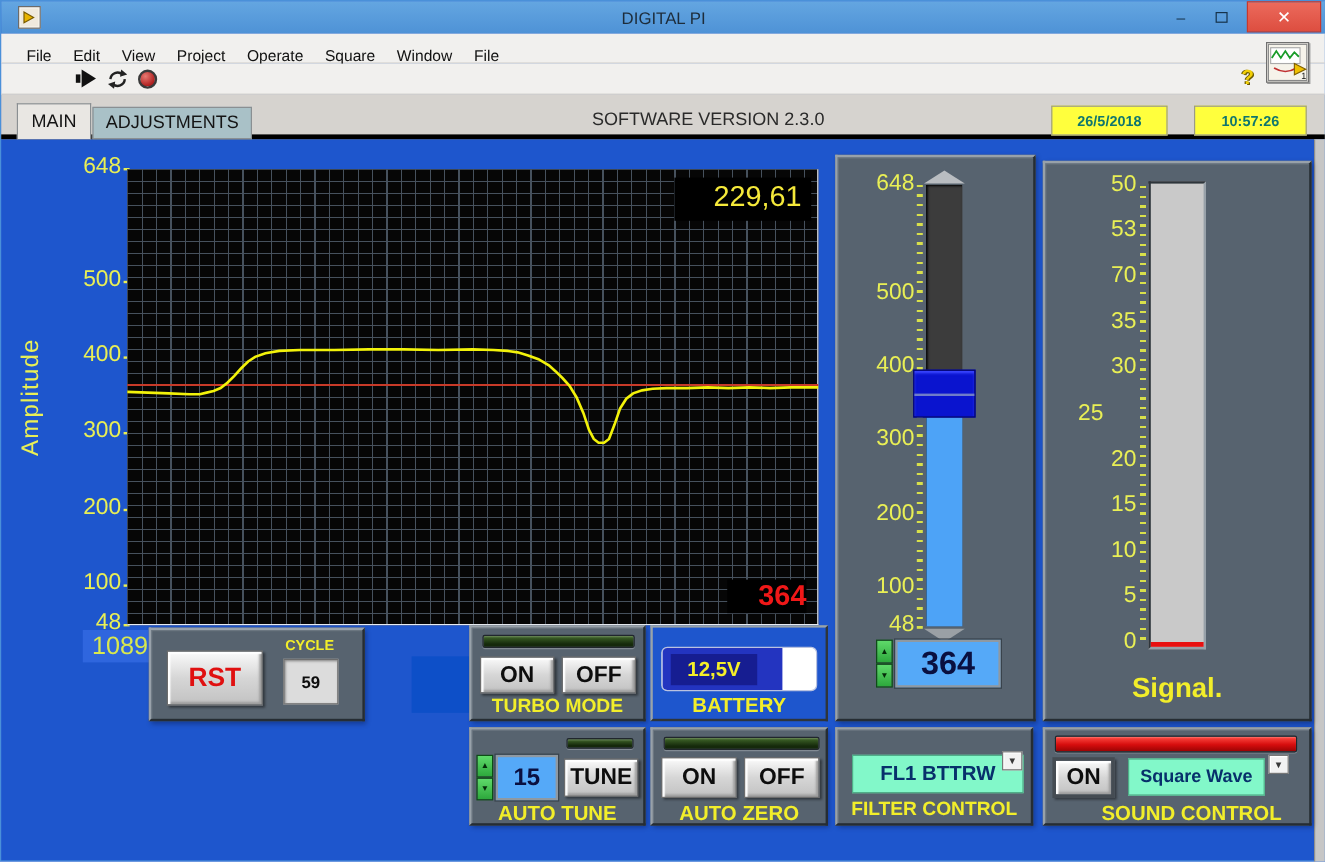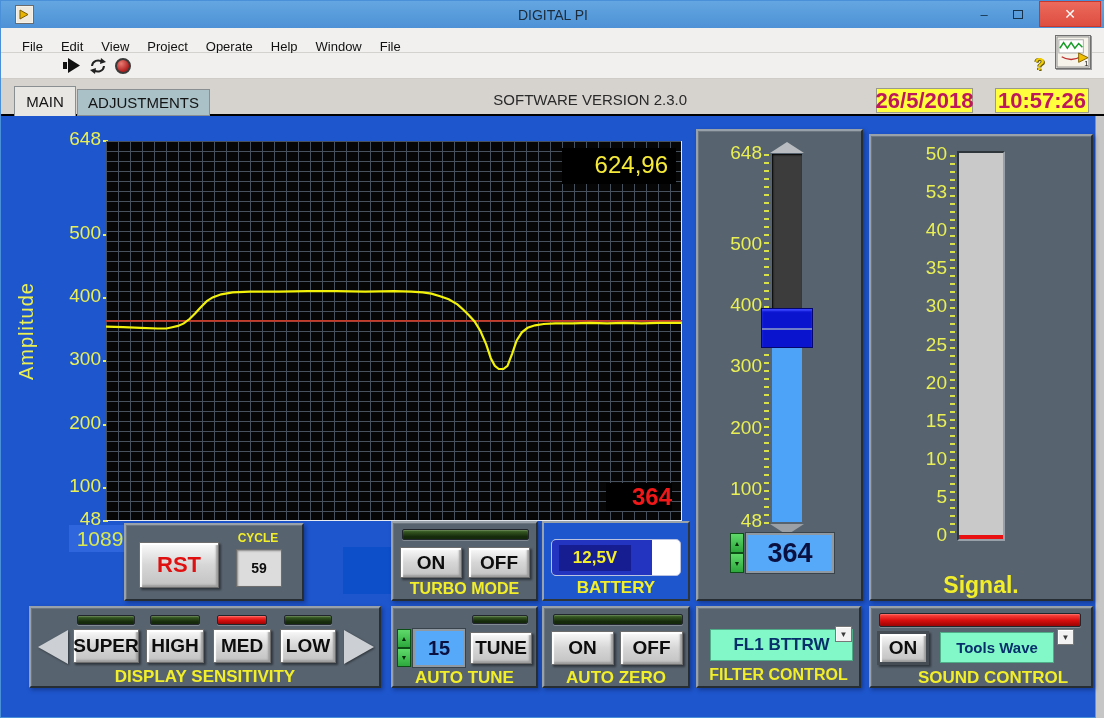--- a/index.html
+++ b/index.html
@@ -32,28 +32,28 @@
   .tb-cont { position:absolute; left:88px; top:4px; width:18px; height:18px; }
   .tb-abort { position:absolute; left:114px; top:5px; width:16px; height:16px; border-radius:50%;
     background:radial-gradient(circle at 35% 30%,#e87a72,#b02020 70%); border:2px solid #3a3a3a; }
   .tb-help { position:absolute; right:60px; top:2px; font-size:17px; font-weight:bold; color:#f2cf06;
     text-shadow:1px 1px 0 #6b5a00, -1px 0 0 #6b5a00; }
   .vi-icon { position:absolute; right:14px; top:-18px; width:36px; height:34px; background:#f4f2ec;
     border:1px solid #707070; box-shadow:1px 1px 0 #999; }
   .vi-icon svg { width:100%; height:100%; }
 
   .tabstrip { position:absolute; left:0; top:78px; width:1104px; height:37px; background:#d6d3cf;
-    border-bottom:2px solid #000000; }
+    border-bottom:4px solid #000000; }
   .tab { position:absolute; display:flex; align-items:center; justify-content:center;
     border:1px solid #8a8f92; font-size:15px; color:#141414; }
   .tab-active { left:13px; top:7px; width:62px; height:30px; background:#e9e7e3; border-bottom:none; z-index:2; }
   .tab-inactive { left:76px; top:10px; width:133px; height:27px; background:#a9c1c7; }
   .version-text { position:absolute; right:416px; top:90px; font-size:15px; color:#2a2a2a; }
   .yellow-box { position:absolute; top:87px; height:25px; background:#ffff3d; border:1px solid #9a9a8a;
-    display:flex; align-items:center; justify-content:center; font-size:22px; font-weight:bold; color:#be185d; }
+    display:flex; align-items:center; justify-content:center; font-size:12px; font-weight:bold; color:#0f766e; }
   .date-box { right:130px; width:97px; }
   .time-box { right:14px; width:94px; }
 
   
   .amp-label { position:absolute; left:14px; top:255px; width:26px; color:#e9ef55; font-size:20px;
     writing-mode:vertical-rl; transform:rotate(180deg); text-align:center; height:150px; letter-spacing:1px; }
   #chart-yticks { position:absolute; left:0; top:140px; width:100px; height:380px; }
   .chart-tick { position:absolute; right:8px; width:90px; text-align:right; color:#e9ef55; font-size:21px; }
   .chart-tick::after { content:""; position:absolute; right:-7px; top:12px; width:5px; height:2px; background:#e9ef55; }
   #plot { position:absolute; left:105px; top:140px; width:576px; height:380px; background:#060606;
@@ -153,21 +153,21 @@
       </div>
     <div class="win-btn btn-close">✕</div>
   </div>
 
   <div class="menubar">
     <span class="menu-item">File</span>
     <span class="menu-item">Edit</span>
     <span class="menu-item">View</span>
     <span class="menu-item">Project</span>
     <span class="menu-item">Operate</span>
-    <span class="menu-item">Help</span>
+    <span class="menu-item">Square</span>
     <span class="menu-item">Window</span>
     <span class="menu-item">File</span>
   </div>
 
   <div class="toolbar">
     <svg class="tb-run" viewBox="0 0 18 17">
       <polygon points="5,1 17,8.5 5,16" fill="#111"></polygon>
         <rect x="0" y="5" width="4" height="7" fill="#111"></rect>
     </svg>
     <svg class="tb-cont" viewBox="0 0 18 18">
@@ -208,21 +208,21 @@
       <div class="tick-label chart-tick" style="top: 207.4px;">300</div>
       <div class="tick-label chart-tick" style="top: 270.733px;">200</div>
       <div class="tick-label chart-tick" style="top: 334.067px;">100</div>
       <div class="tick-label chart-tick" style="top: 367px;">48</div>
     </div>
   <div id="plot">
     <svg id="trace-svg" width="576" height="380" viewBox="0 0 576 380">
       <line id="th-line" x1="0" x2="576" stroke-width="1.6" y1="179.86666666666667" y2="179.86666666666667" stroke="#c83a28"></line>
       <polyline id="trace" fill="none" stroke-width="2.2" points="0.0,185.6 17.3,186.2 34.6,186.8 51.8,187.5 60.5,187.5 66.2,186.2 72.0,184.9 77.8,182.4 83.5,178.0 89.3,172.3 95.0,165.9 100.8,160.2 106.6,156.4 115.2,153.3 126.7,151.4 144.0,150.7 172.8,150.7 201.6,150.1 230.4,150.1 259.2,150.7 288.0,150.1 305.3,150.7 316.8,151.4 325.4,152.6 334.1,155.2 342.7,158.3 351.4,163.4 357.1,168.5 362.9,174.2 368.6,180.5 374.4,190.0 380.2,203.3 384.8,217.2 388.8,224.8 392.8,228.0 397.4,228.0 401.5,224.8 406.1,212.8 410.7,199.5 415.9,191.3 421.6,186.8 429.1,184.3 437.8,183.0 449.3,182.4 466.6,182.4 483.8,181.8 501.1,182.4 518.4,181.8 535.7,182.4 553.0,181.8 576.0,181.8" stroke="#f2f20a"></polyline>
     </svg>
-    <div class="digital-display">624,96</div>
+    <div class="digital-display">229,61</div>
     <div class="cursor-readout">364</div>
   </div>
   <div class="x-label-box">1089</div>
 
   <div class="panel" style="left:695px; top:128px; width:167px; height:472px;">
     <div id="th-ticks" style="position:absolute; left:6px; top:0; width:58px; height:420px;">
         <div class="tick-label" style="top: 11px;">648</div>
         <div class="tick-label" style="top: 101.773px;">500</div>
         <div class="tick-label" style="top: 163.107px;">400</div>
         <div class="tick-label" style="top: 224.44px;">300</div>
@@ -241,35 +241,35 @@
       <div class="spin-cell">▲</div>
       <div class="spin-cell">▼</div>
     </div>
     <div class="num-blue" style="left:48px; top:402px; width:88px; height:40px; font-size:27px;">364</div>
   </div>
 
   <div class="panel" style="left:868px; top:133px; width:224px; height:467px;">
     <div id="sig-ticks" style="position:absolute; left:0; top:0; width:76px; height:430px;">
         <div class="tick-label" style="top: 7px;">50</div>
         <div class="tick-label" style="top: 45.1px;">53</div>
-        <div class="tick-label" style="top: 83.2px;">40</div>
+        <div class="tick-label" style="top: 83.2px;">70</div>
         <div class="tick-label" style="top: 121.3px;">35</div>
         <div class="tick-label" style="top: 159.4px;">30</div>
-        <div class="tick-label" style="top: 197.5px;">25</div>
+        <div class="tick-label" style="top: 197.5px; text-align: center;">25</div>
         <div class="tick-label" style="top: 235.6px;">20</div>
         <div class="tick-label" style="top: 273.7px;">15</div>
         <div class="tick-label" style="top: 311.8px;">10</div>
         <div class="tick-label" style="top: 349.9px;">5</div>
         <div class="tick-label" style="top: 388px;">0</div>
       </div>
     <div class="dotted-ticks" style="left:79px; top:19px; width:5px; height:383px;"></div>
     <div class="sig-track">
       <div class="sig-fill" id="sig-fill" style="height: 3.86px;"></div>
     </div>
-    <div class="ctl-label" style="top:436px; font-size:23px;">Signal.</div>
+    <div class="ctl-label" style="top:424px; font-size:23px;">Signal.</div>
   </div>
 
   <div class="panel" style="left:123px; top:522px; width:180px; height:78px;">
     <div class="btn3d" style="left:13px; top:17px; width:80px; height:46px; font-size:22px; color:#e01010;">RST</div>
     <div class="ctl-label" style="left:92px; top:6px; width:80px; font-size:12px;">CYCLE</div>
     <div class="btn3d" style="left:110px; top:24px; width:46px; height:38px; font-size:14px; background:#dcdcdc;
          box-shadow:inset 1px 1px 2px #888;">59</div>
   </div>
 
   <div class="blue-square"></div>
@@ -282,38 +282,20 @@
   </div>
 
   <div class="battery-panel">
     <div class="batt-bar">
       <div class="batt-fill" id="batt-fill" style="width: 78%;"></div>
       <div class="batt-inner">12,5V</div>
     </div>
     <div class="ctl-label" style="top:55px; font-size:17px;">BATTERY</div>
   </div>
 
-  <div class="panel" style="left:28px; top:605px; width:352px; height:82px;">
-    <div class="arr-left" style="left:7px; top:22px;"></div>
-    <div class="arr-right" style="left:313px; top:22px;"></div>
-
-    <div class="led" style="left:46px; top:7px; width:58px; height:10px;"></div>
-    <div class="btn3d" style="left:42px; top:21px; width:66px; height:34px; font-size:19px;">SUPER</div>
-
-    <div class="led" style="left:119px; top:7px; width:50px; height:10px;"></div>
-    <div class="btn3d" style="left:115px; top:21px; width:58px; height:34px; font-size:19px;">HIGH</div>
-
-    <div class="led lit" style="left:186px; top:7px; width:50px; height:10px;"></div>
-    <div class="btn3d" style="left:182px; top:21px; width:58px; height:34px; font-size:19px;">MED</div>
-
-    <div class="led" style="left:253px; top:7px; width:48px; height:10px;"></div>
-    <div class="btn3d" style="left:249px; top:21px; width:56px; height:34px; font-size:19px;">LOW</div>
-
-    <div class="ctl-label" style="top:59px; font-size:17px;">DISPLAY SENSITIVITY</div>
-  </div>
 
   <div class="panel" style="left:390px; top:605px; width:147px; height:82px;">
     <div class="spinner" style="left:4px; top:21px; height:38px;">
       <div class="spin-cell">▲</div>
       <div class="spin-cell">▼</div>
     </div>
     <div class="num-blue" style="left:20px; top:21px; width:52px; height:38px; font-size:20px;">15</div>
     <div class="led" id="tune-led" style="left:79px; top:7px; width:56px; height:9px;"></div>
     <div class="btn3d" style="left:77px; top:24px; width:62px; height:32px; font-size:19px;">TUNE</div>
     <div class="ctl-label" style="top:60px; font-size:17px;">AUTO TUNE</div>
@@ -328,18 +310,18 @@
 
   <div class="panel" style="left:695px; top:605px; width:165px; height:82px;">
     <div class="mint" style="left:12px; top:21px; width:143px; height:32px; font-size:17px;">FL1 BTTRW</div>
     <div class="drop-btn" style="left:137px; top:18px;">▼</div>
     <div class="ctl-label" style="top:58px; font-size:16px;">FILTER CONTROL</div>
   </div>
 
   <div class="panel" style="left:868px; top:605px; width:224px; height:82px;">
     <div class="led lit" id="sound-led" style="left:8px; top:5px; width:202px; height:14px;"></div>
     <div class="btn3d" style="left:6px; top:23px; width:52px; height:34px; font-size:19px; border:3px solid #454c53;">ON</div>
-    <div class="mint" style="left:69px; top:24px; width:114px; height:31px; font-size:15px;">Tools Wave</div>
+    <div class="mint" style="left:69px; top:24px; width:114px; height:31px; font-size:15px;">Square Wave</div>
     <div class="drop-btn" style="left:186px; top:21px;">▼</div>
     <div class="ctl-label" style="top:60px; font-size:17px;padding-left:24px;">SOUND CONTROL</div>
   </div>
 
 </div>
 
 </body></html>

